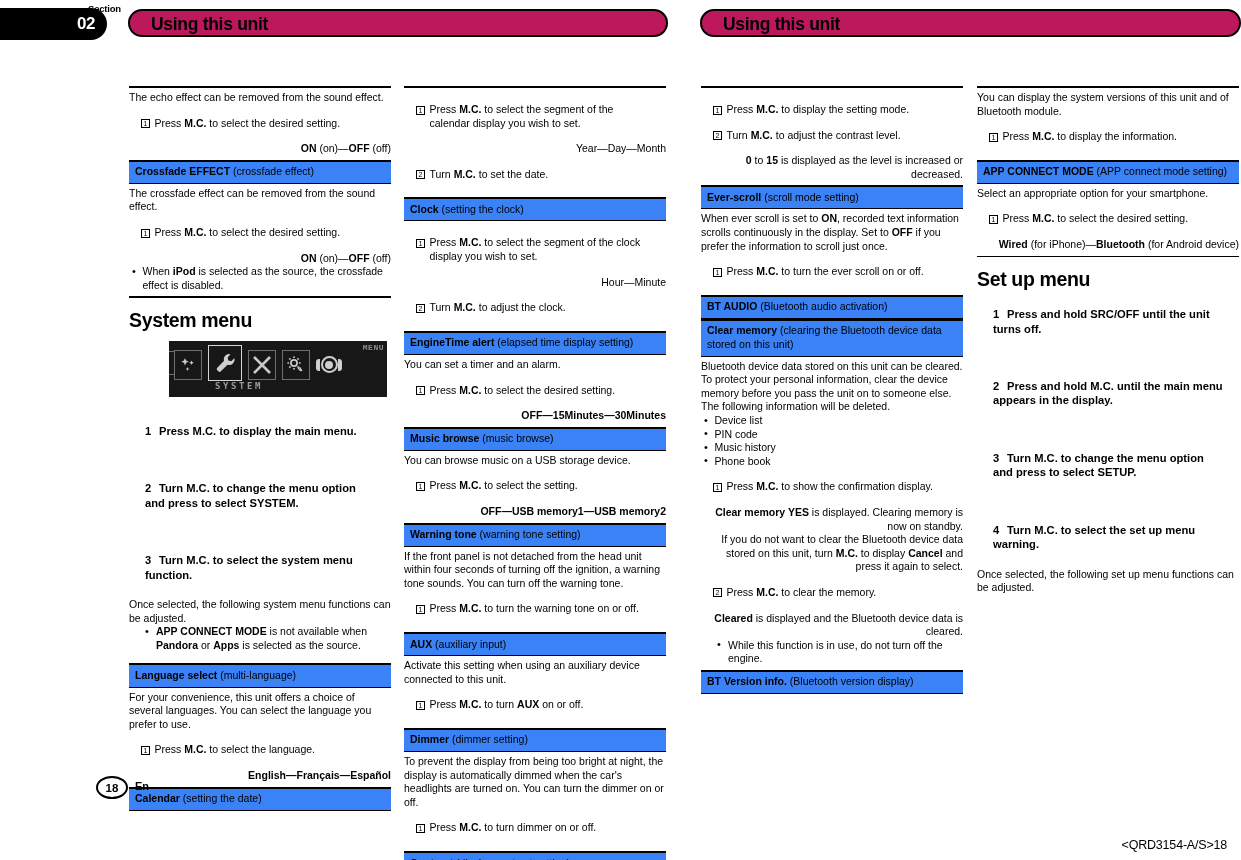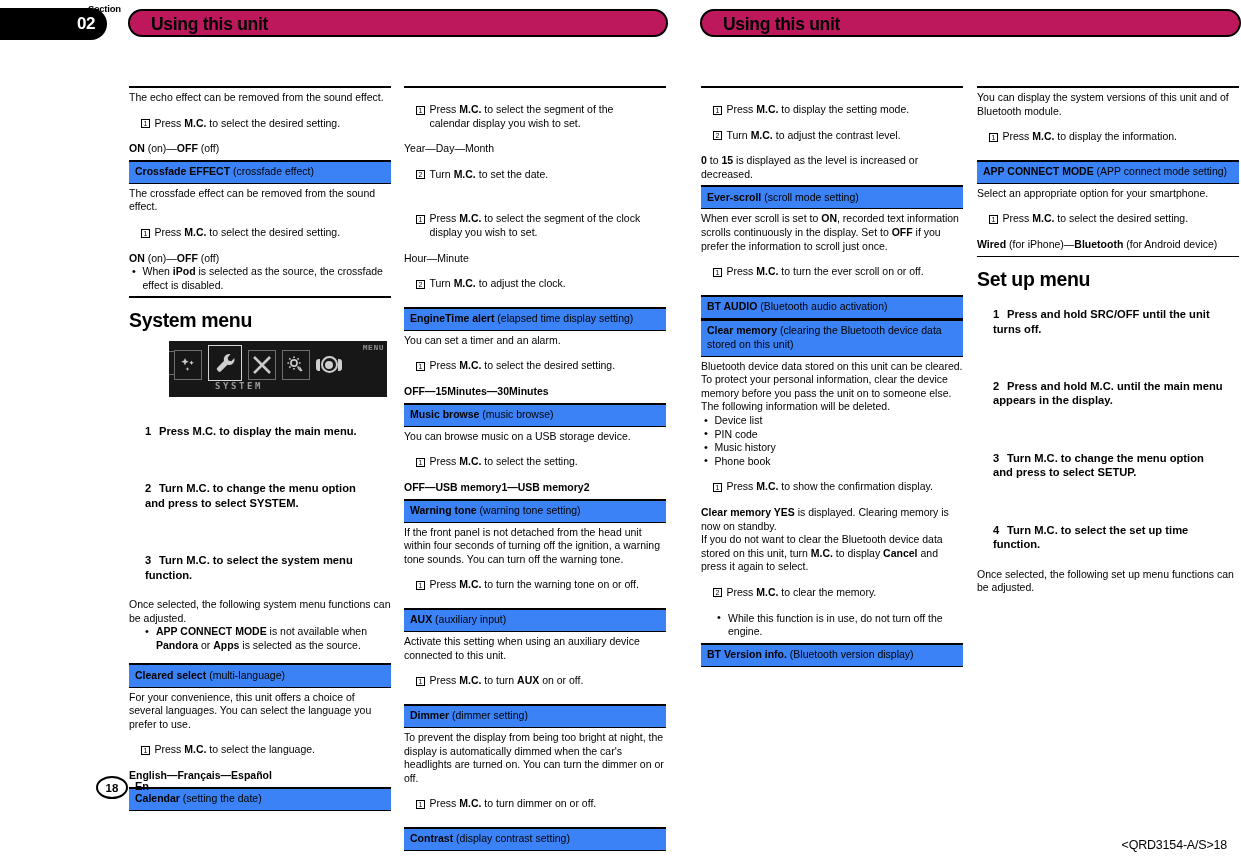--- a/index.html
+++ b/index.html
@@ -104,21 +104,21 @@
     width: 9px; height: 9px;
     border: 1px solid #000;
     font-size: 7px;
     line-height: 8px;
     text-align: center;
     font-family: "Liberation Sans", sans-serif;
     margin-top: 2.5px;
     margin-right: 4.5px;
   }
   .step .txt { flex: 1 1 auto; }
-  .indent { padding-left: 13.5px; }
+  .indent { padding-left: 13.5px; text-align: right; }
 
   ul.bul {
     list-style: none;
     margin: 0; padding: 0;
   }
   ul.bul li {
     position: relative;
     padding-left: 13.5px;
   }
   ul.bul li::before {
@@ -339,21 +339,21 @@
   <div class="gap-m"></div>
   <p class="numstep"><span class="n">2</span><span>Turn M.C. to change the menu option and press to select SYSTEM.</span></p>
   <div class="gap-m"></div>
   <p class="numstep"><span class="n">3</span><span>Turn M.C. to select the system menu function.</span></p>
   <p class="tx">Once selected, the following system menu functions can be adjusted.</p>
   <ul class="bul deep">
     <li><b>APP CONNECT MODE</b> is not available when <b>Pandora</b> or <b>Apps</b> is selected as the source.</li>
   </ul>
 
   <div class="gap-m"></div>
-  <div class="hbar"><b>Cleared select</b> (multi-language)</div>
+  <div class="hbar"><b>Language select</b> (multi-language)</div>
   <div class="body-block">
     <p class="tx">For your convenience, this unit offers a choice of several languages. You can select the language you prefer to use.</p>
     <div class="step">
       <span class="numbox">1</span>
       <span class="txt">Press <b>M.C.</b> to select the language.</span>
     </div>
     <p class="tx indent"><b>English—Français—Español</b></p>
   </div>
   <div class="hbar"><b>Calendar</b> (setting the date)</div>
 </div>
@@ -365,20 +365,21 @@
       <span class="numbox">1</span>
       <span class="txt">Press <b>M.C.</b> to select the segment of the calendar display you wish to set.</span>
     </div>
     <p class="tx indent">Year—Day—Month</p>
     <div class="step">
       <span class="numbox">2</span>
       <span class="txt">Turn <b>M.C.</b> to set the date.</span>
     </div>
   </div>
 
+  <div class="hbar"><b>Clock</b> (setting the clock)</div>
   <div class="body-block">
     <div class="step">
       <span class="numbox">1</span>
       <span class="txt">Press <b>M.C.</b> to select the segment of the clock display you wish to set.</span>
     </div>
     <p class="tx indent">Hour—Minute</p>
     <div class="step">
       <span class="numbox">2</span>
       <span class="txt">Turn <b>M.C.</b> to adjust the clock.</span>
     </div>
@@ -471,20 +472,21 @@
     <div class="step">
       <span class="numbox">1</span>
       <span class="txt">Press <b>M.C.</b> to show the confirmation display.</span>
     </div>
     <p class="tx indent"><b>Clear memory YES</b> is displayed. Clearing memory is now on standby.</p>
     <p class="tx indent">If you do not want to clear the Bluetooth device data stored on this unit, turn <b>M.C.</b> to display <b>Cancel</b> and press it again to select.</p>
     <div class="step">
       <span class="numbox">2</span>
       <span class="txt">Press <b>M.C.</b> to clear the memory.</span>
     </div>
+    <p class="tx indent"><b>Cleared</b> is displayed and the Bluetooth device data is cleared.</p>
     <ul class="bul deep">
       <li>While this function is in use, do not turn off the engine.</li>
     </ul>
   </div>
 
   <div class="hbar"><b>BT Version info.</b> (Bluetooth version display)</div>
 </div>
 
 <div class="col" id="col4">
   <div class="rule-thick"></div>
@@ -509,19 +511,19 @@
 
   <div class="gap-l"></div>
   <h2 class="bighead">Set up menu</h2>
   <div class="gap-s"></div>
   <p class="numstep"><span class="n">1</span><span>Press and hold SRC/OFF until the unit turns off.</span></p>
   <div class="gap-m"></div>
   <p class="numstep"><span class="n">2</span><span>Press and hold M.C. until the main menu appears in the display.</span></p>
   <div class="gap-m"></div>
   <p class="numstep"><span class="n">3</span><span>Turn M.C. to change the menu option and press to select SETUP.</span></p>
   <div class="gap-m"></div>
-  <p class="numstep"><span class="n">4</span><span>Turn M.C. to select the set up time function.</span></p>
+  <p class="numstep"><span class="n">4</span><span>Turn M.C. to select the set up menu warning.</span></p>
   <p class="tx">Once selected, the following set up menu functions can be adjusted.</p>
 </div>
 
 <div class="pagenum">18</div>
 <div class="lang">En</div>
 <div class="doccode">&lt;QRD3154-A/S&gt;18</div>
 
 </body></html>

